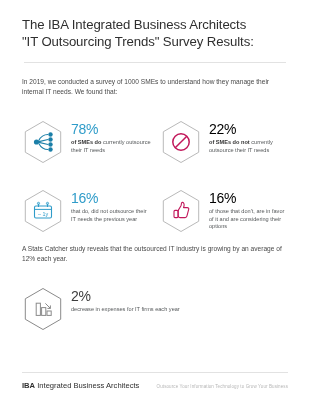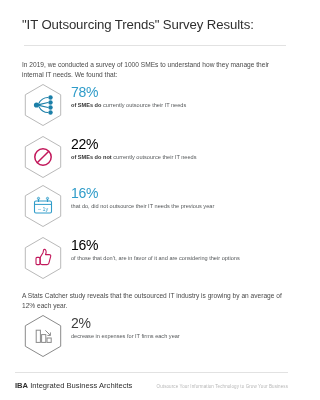--- a/index.html
+++ b/index.html
@@ -58,22 +58,21 @@
     font-size: 6.6px;
     line-height: 9.6px;
     color: #4a4a4a;
     padding: 10px 2px 0 2px;
   }
 
   
   .stat-row {
     display: flex;
     gap: 6px;
-    margin-top: 3px;
-    flex-direction: column;
+    margin-top: 23px;
   }
   .stat {
     flex: 1 1 0;
     display: flex;
     align-items: flex-start;
     gap: 5px;
     min-width: 0;
   }
   .hex {
     flex: 0 0 auto;
@@ -102,21 +101,21 @@
     margin-top: 2px;
   }
   .stat-desc b {
     font-weight: 700;
     color: #333;
   }
 
   
   .footer {
     flex: 0 0 auto;
-    padding: 0 22px 10px 15px;
+    padding: 0 22px 10px 22px;
   }
   .footer-rule {
     height: 1px;
     background: #e2e2e2;
     margin-bottom: 8px;
   }
   .footer-inner {
     display: flex;
     align-items: baseline;
     justify-content: space-between;
@@ -134,20 +133,21 @@
     letter-spacing: 0.1px;
   }
 </style>
 </head>
 <body>
 
 <div class="page">
 
   <div class="header">
     <div class="title">
+      <span>The IBA Integrated Business Architects</span>
       <span class="title-line2">"IT Outsourcing Trends" Survey Results:</span>
     </div>
     <div class="header-rule"></div>
   </div>
 
   <div class="body">
 
     <div class="intro">In 2019, we conducted a survey of 1000 SMEs to understand how they manage their internal IT needs. We found that:</div>
 
     <div class="stat-row">

